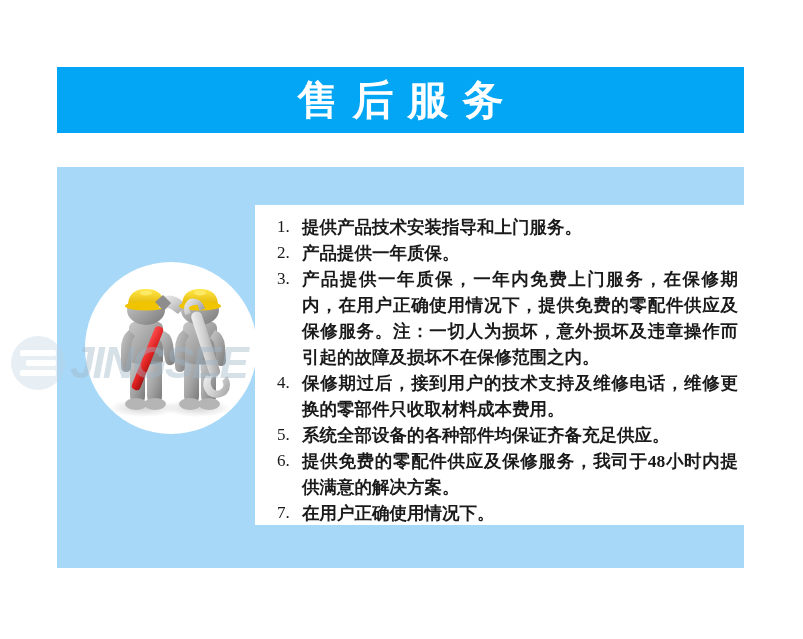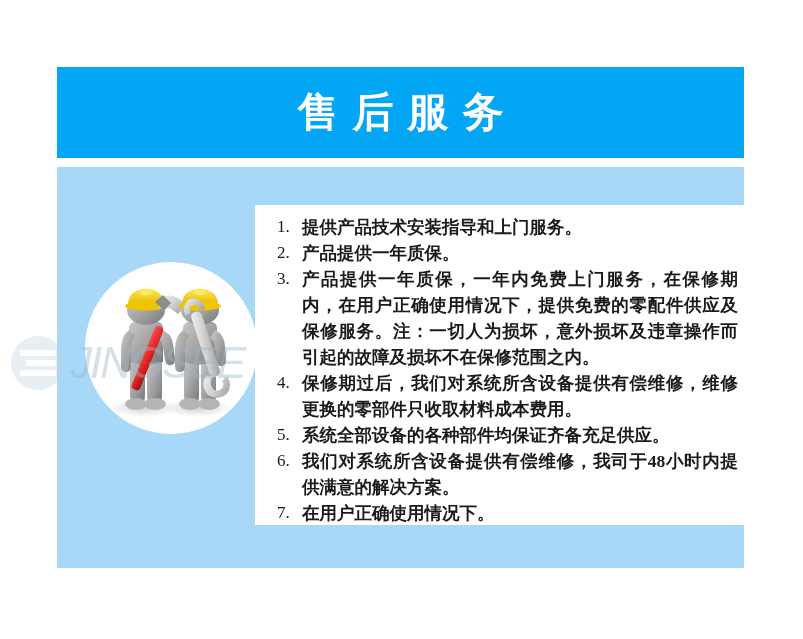--- a/index.html
+++ b/index.html
@@ -20,21 +20,21 @@
     height: 639px;
     background: #ffffff;
   }
 
   
   .banner {
     position: absolute;
     left: 57px;
     top: 67px;
     width: 687px;
-    height: 91px;
+    height: 66px;
     background: #03a6f4;
     display: flex;
     align-items: center;
     justify-content: center;
   }
 
   .banner-title {
     color: #ffffff;
     font-family: "Liberation Sans", "DejaVu Sans", sans-serif;
     font-size: 41px;
@@ -129,21 +129,21 @@
     pointer-events: none;
     opacity: 0.42;
   }
 
   .wm-text {
     position: absolute;
     left: 62px;
     top: 8px;
     font-family: "Liberation Sans", "DejaVu Sans", sans-serif;
     font-size: 44px;
-    font-weight: normal;
+    font-weight: bold;
     font-style: italic;
     color: #9fb6c8;
     letter-spacing: -2px;
     white-space: nowrap;
   }
 
   .wm-mark {
     position: absolute;
     left: 0; top: 4px;
   }
@@ -254,29 +254,29 @@
         <li class="service-item">
           <span class="item-num">2.</span>
           <span class="item-text">产品提供一年质保。</span>
         </li>
         <li class="service-item">
           <span class="item-num">3.</span>
           <span class="item-text">产品提供一年质保，一年内免费上门服务，在保修期内，在用户正确使用情况下，提供免费的零配件供应及保修服务。注：一切人为损坏，意外损坏及违章操作而引起的故障及损坏不在保修范围之内。</span>
         </li>
         <li class="service-item">
           <span class="item-num">4.</span>
-          <span class="item-text">保修期过后，我们对系统所含设备提供有偿维修，维修更换的零部件只收取材料成本费用。</span>
+          <span class="item-text">保修期过后，接到用户的技术支持及维修电话，维修更换的零部件只收取材料成本费用。</span>
         </li>
         <li class="service-item">
           <span class="item-num">5.</span>
           <span class="item-text">系统全部设备的各种部件均保证齐备充足供应。</span>
         </li>
         <li class="service-item">
           <span class="item-num">6.</span>
-          <span class="item-text">我们对系统所含设备提供有偿维修，我司于48小时内提供满意的解决方案。</span>
+          <span class="item-text">提供免费的零配件供应及保修服务，我司于48小时内提供满意的解决方案。</span>
         </li>
         <li class="service-item">
           <span class="item-num">7.</span>
           <span class="item-text">在用户正确使用情况下。</span>
         </li>
       </ol>
     </div>
   </div>
 
   <div class="watermark">

